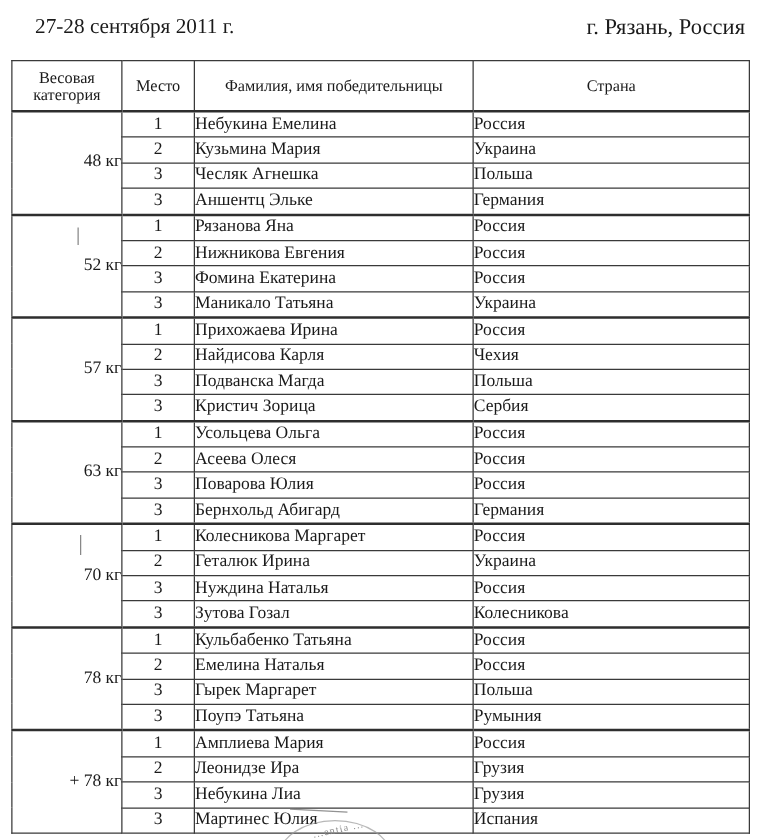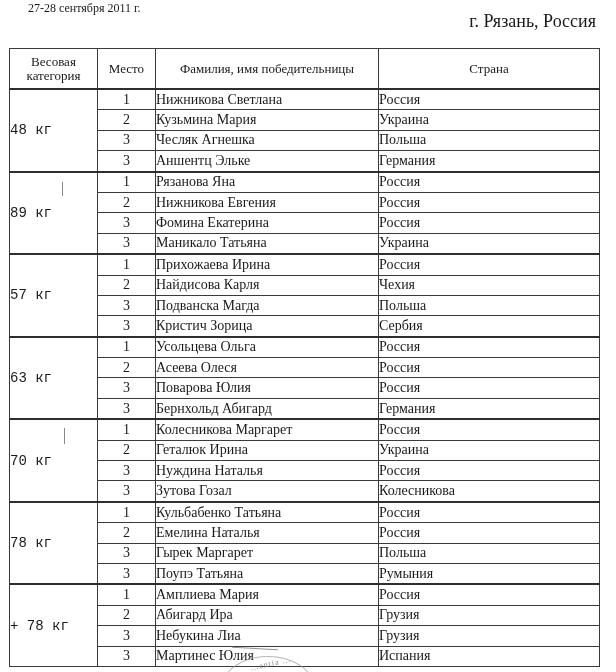--- a/index.html
+++ b/index.html
@@ -1,21 +1,21 @@
 <!DOCTYPE html>
 <html><head>
 <meta charset="utf-8">
 <style>
   html, body { margin: 0; padding: 0; background: #ffffff; }
   body {
     width: 616px; height: 672px; position: relative; overflow: hidden;
     font-family: "Liberation Serif", "DejaVu Serif", serif;
     color: #1a1a1a;
   }
-  .date { position: absolute; left: 28px; top: 1px; font-size: 12px; }
+  .date { position: absolute; left: 28px; top: 11px; font-size: 17px; }
   .place { position: absolute; right: 20px; top: 11px; font-size: 18px; }
   table.results {
     position: absolute; left: 9px; top: 48px;
     width: 590px;
     border-collapse: collapse;
     table-layout: fixed;
   }
   table.results th, table.results td {
     border: 1.2px solid #3a3a3a;
     padding: 0;
@@ -30,21 +30,21 @@
   table.results td {
     height: 19.4px;
     font-size: 14px;
     line-height: 16px;
     vertical-align: middle;
   }
   col.c1 { width: 88px; }
   col.c2 { width: 58px; }
   col.c3 { width: 223px; }
   col.c4 { width: 221px; }
-  td.cat { text-align: left; font-size: 14px; font-family: Liberation Mono, monospace; }
+  td.cat { text-align: right; font-size: 14px; }
   td.place-num { text-align: center; }
   td.name, td.country { padding-left: 5px; }
   td.cat, tr.group-start td { border-top: 2px solid #2e2e2e; }
   .stamp {
     position: absolute; left: 222px; top: 656px;
     width: 90px; height: 60px;
     border: 1px solid #9a9a9a; border-radius: 50%;
     opacity: 0.7;
   }
   .stamp-text {
@@ -76,40 +76,40 @@
       <th>Весовая категория</th>
       <th>Место</th>
       <th>Фамилия, имя победительницы</th>
       <th>Страна</th>
     </tr>
   </thead>
   <tbody id="results-body">
       <tr class="group-start">
         <td class="cat" rowspan="4">48 кг</td>
         <td class="place-num">1</td>
-        <td class="name">Нижникова Светлана</td>
+        <td class="name">Небукина Емелина</td>
         <td class="country">Россия</td>
       </tr>
       <tr>
         <td class="place-num">2</td>
         <td class="name">Кузьмина Мария</td>
         <td class="country">Украина</td>
       </tr>
       <tr>
         <td class="place-num">3</td>
         <td class="name">Чесляк Агнешка</td>
         <td class="country">Польша</td>
       </tr>
       <tr>
         <td class="place-num">3</td>
         <td class="name">Аншентц Эльке</td>
         <td class="country">Германия</td>
       </tr>
       <tr class="group-start">
-        <td class="cat" rowspan="4">89 кг</td>
+        <td class="cat" rowspan="4">52 кг</td>
         <td class="place-num">1</td>
         <td class="name">Рязанова Яна</td>
         <td class="country">Россия</td>
       </tr>
       <tr>
         <td class="place-num">2</td>
         <td class="name">Нижникова Евгения</td>
         <td class="country">Россия</td>
       </tr>
       <tr>
@@ -207,21 +207,21 @@
         <td class="country">Румыния</td>
       </tr>
       <tr class="group-start">
         <td class="cat" rowspan="4">+ 78 кг</td>
         <td class="place-num">1</td>
         <td class="name">Амплиева Мария</td>
         <td class="country">Россия</td>
       </tr>
       <tr>
         <td class="place-num">2</td>
-        <td class="name">Абигард  Ира</td>
+        <td class="name">Леонидзе  Ира</td>
         <td class="country">Грузия</td>
       </tr>
       <tr>
         <td class="place-num">3</td>
         <td class="name">Небукина Лиа</td>
         <td class="country">Грузия</td>
       </tr>
       <tr>
         <td class="place-num">3</td>
         <td class="name">Мартинес Юлия</td>

